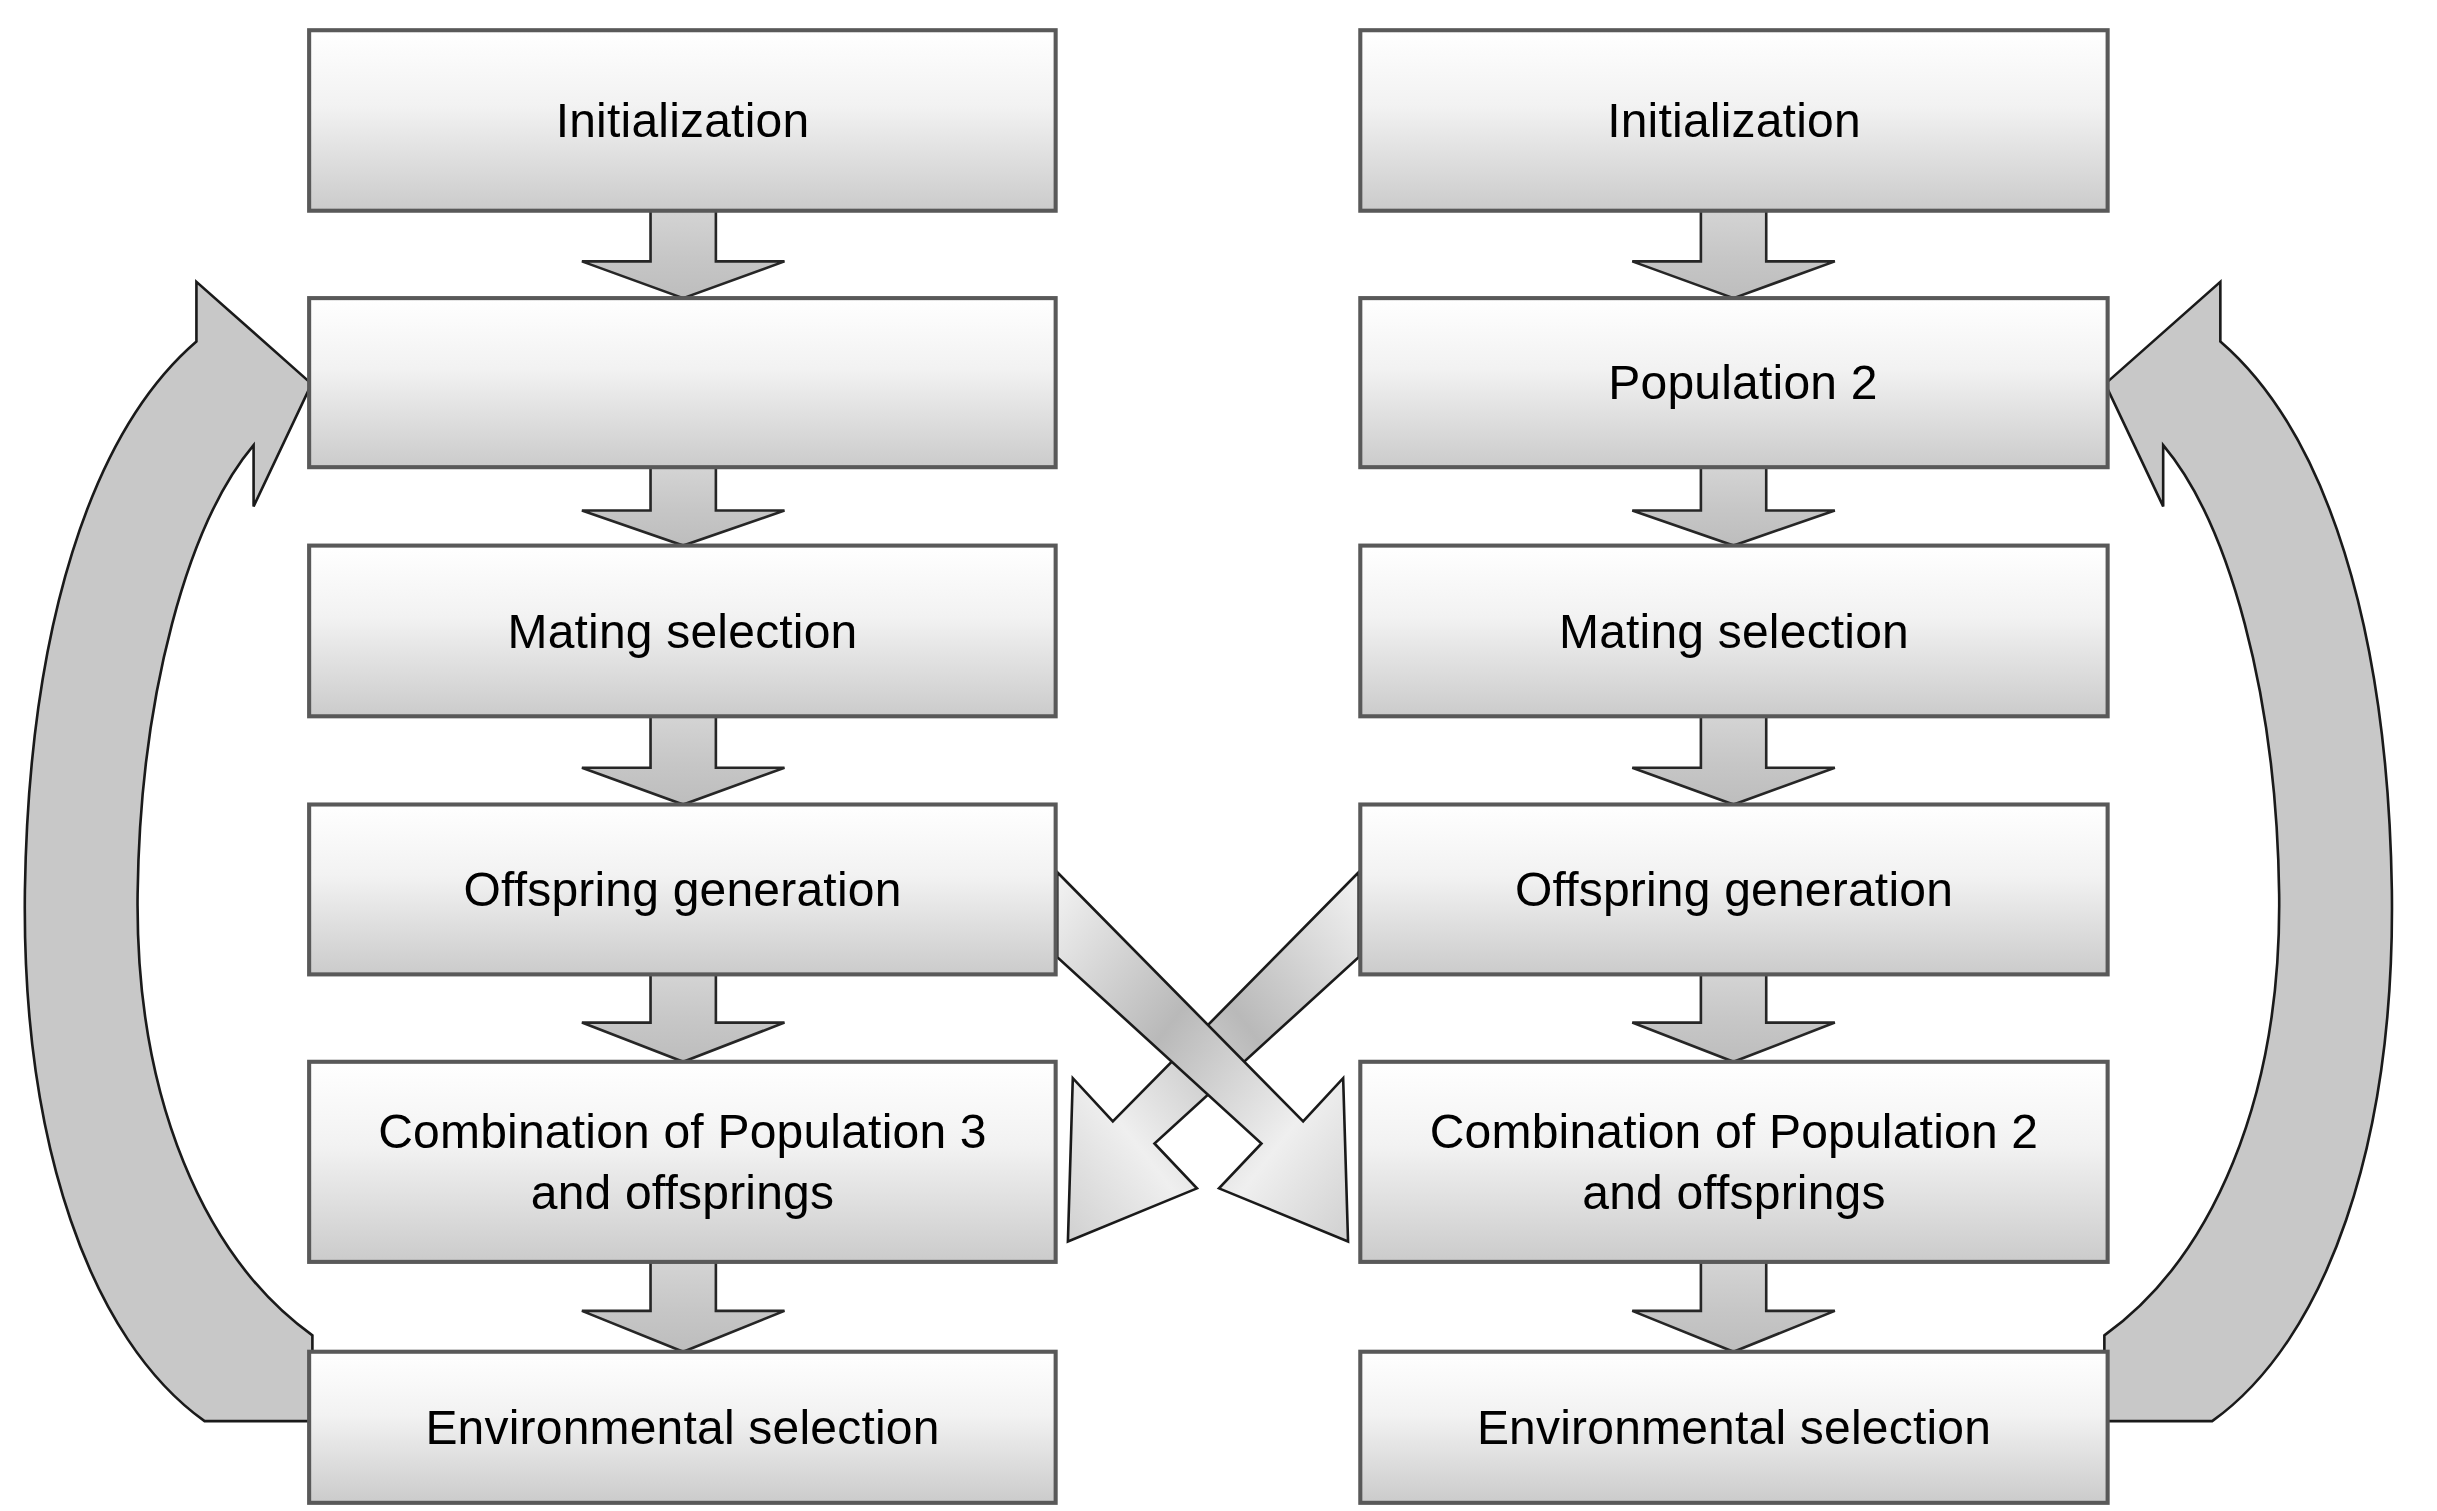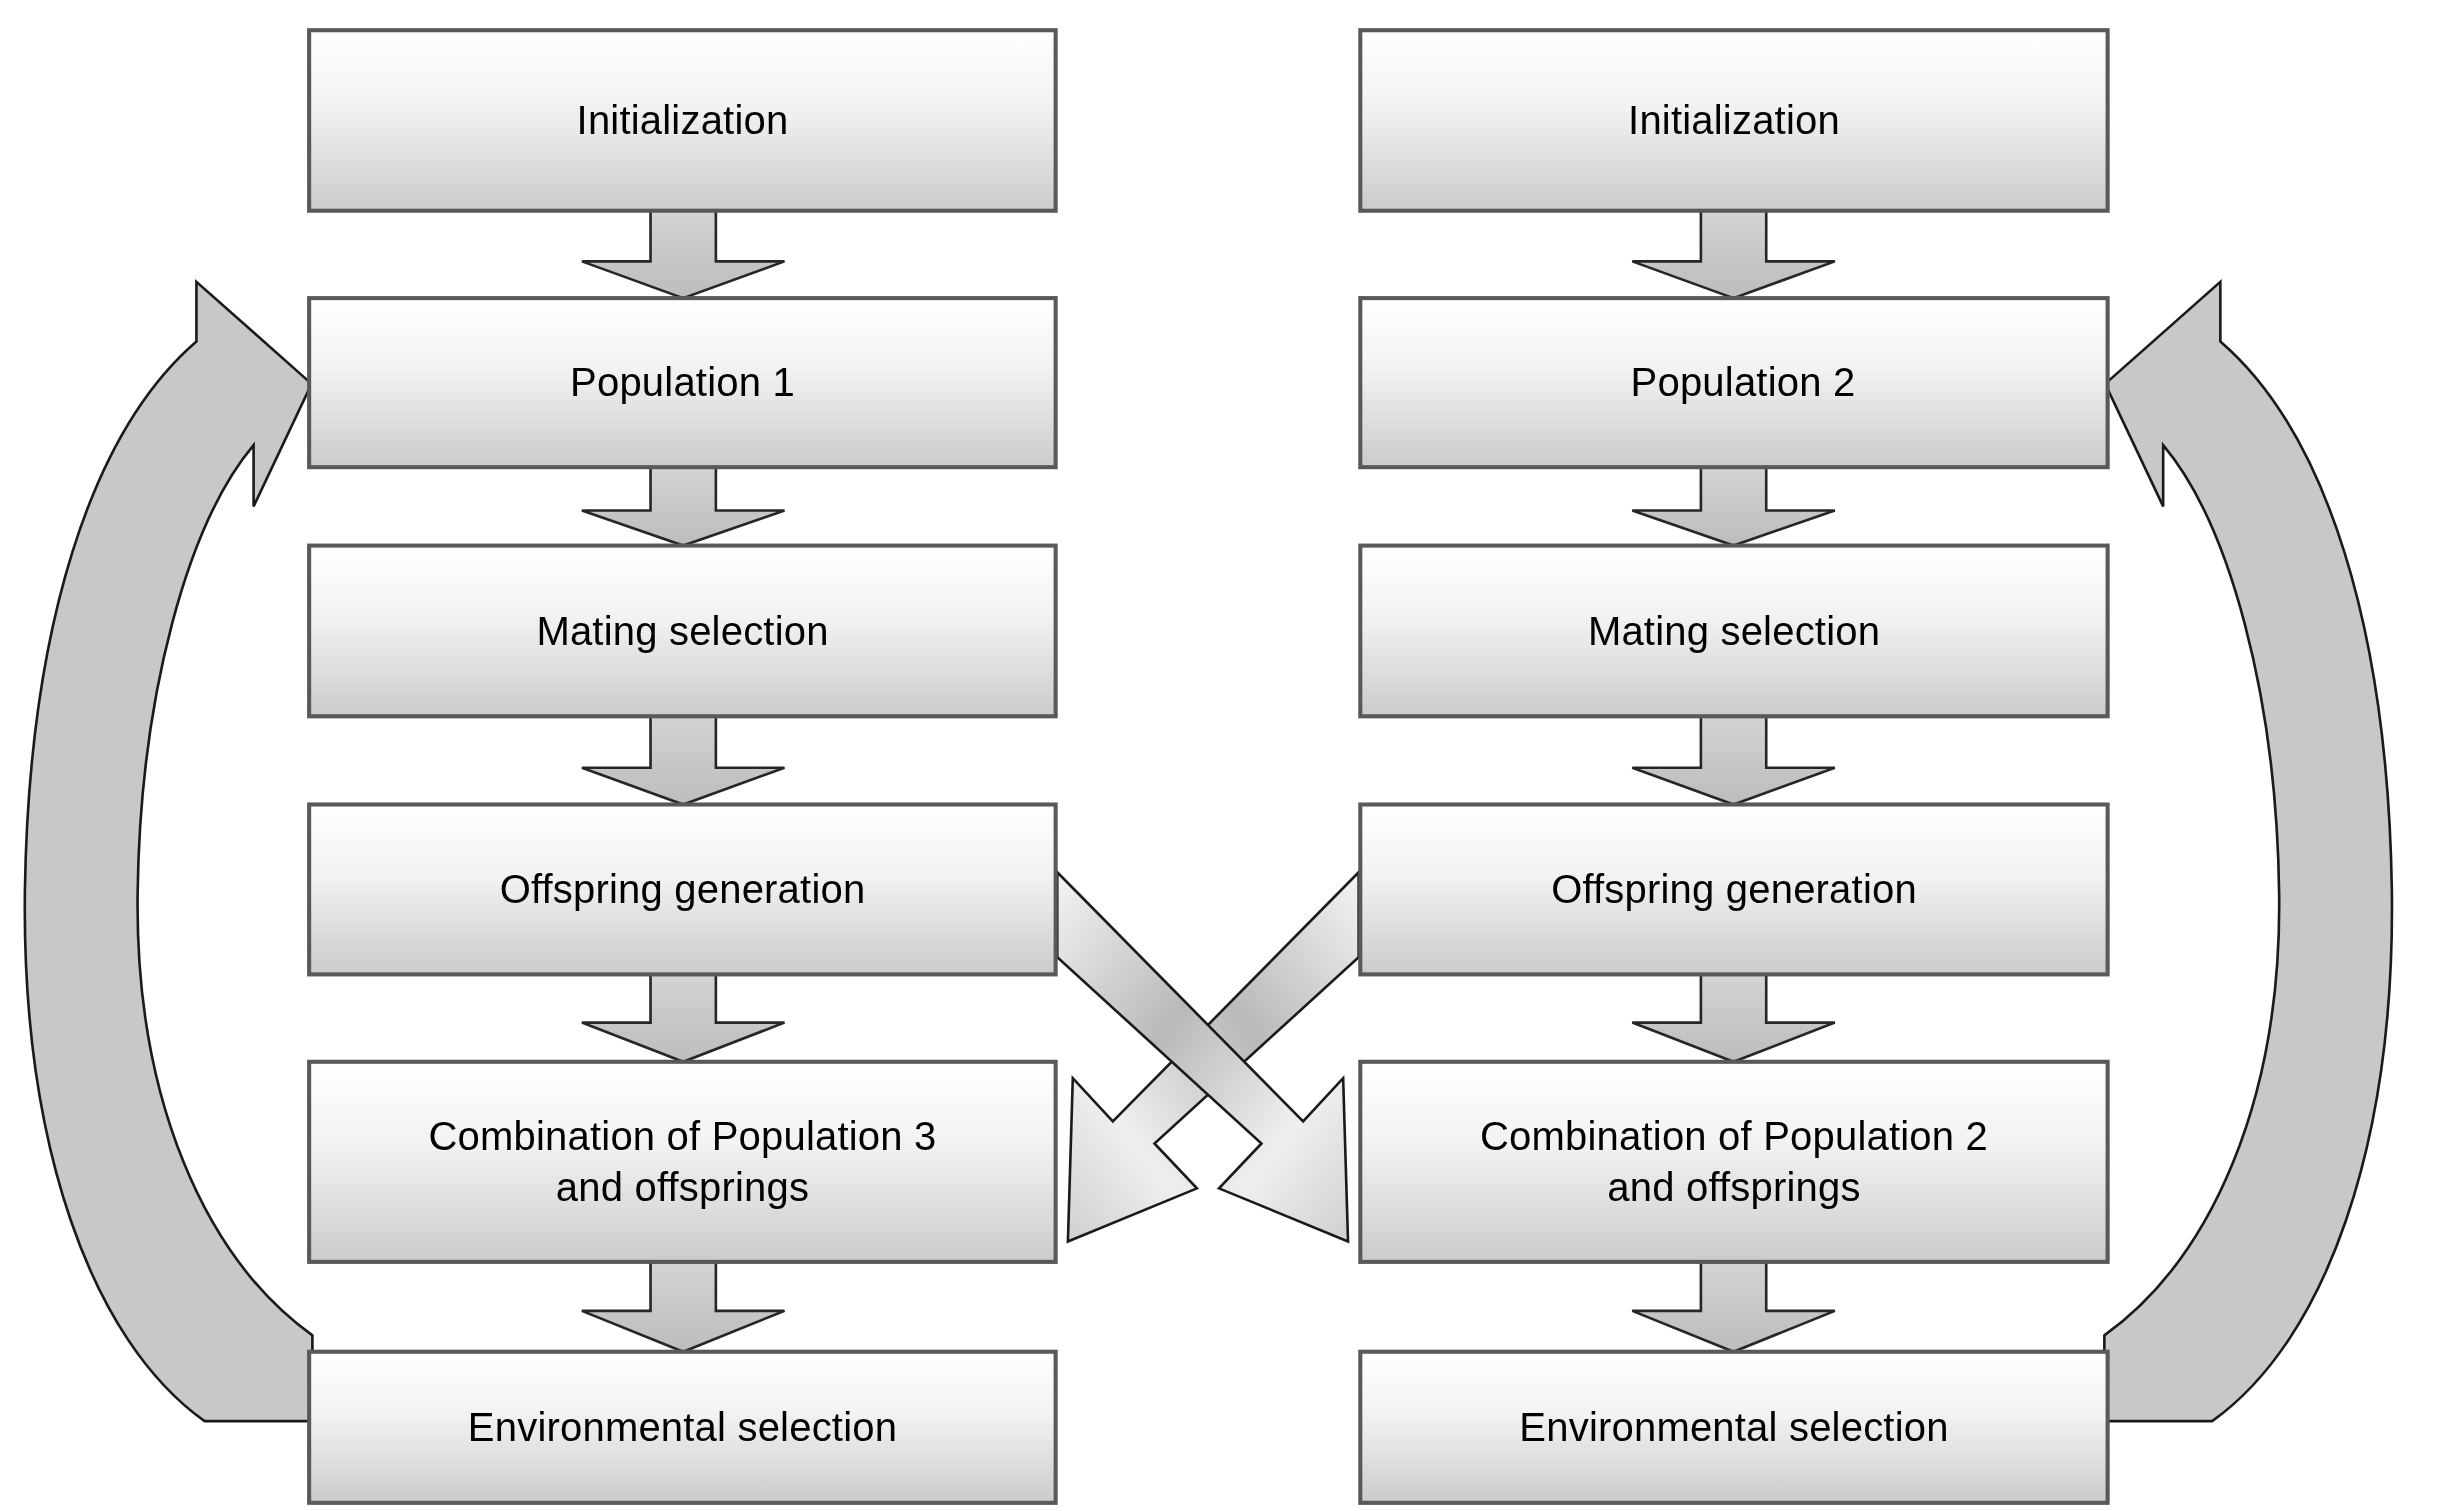--- a/index.html
+++ b/index.html
@@ -23,21 +23,21 @@
     height: 1511px;
   }
   .box-label {
     position: absolute;
     display: flex;
     align-items: center;
     justify-content: center;
     text-align: center;
     color: #000000;
     font-family: "Liberation Sans", sans-serif;
-    font-size: 40px;
+    font-size: 48px;
     line-height: 1.28;
     letter-spacing: 0.2px;
     pointer-events: none;
     white-space: pre-line;
   }
 </style>
 </head>
 <body>
 
 <div id="canvas">
@@ -183,21 +183,20 @@
     </g>
     <g>
       <rect x="1665" y="1300" width="915" height="245" fill="url(#boxGrad)" stroke="#595959" stroke-width="5"></rect>
     </g>
     <g>
       <rect x="1665" y="1655" width="915" height="185" fill="url(#boxGrad)" stroke="#595959" stroke-width="5"></rect>
     </g>
   </svg>
 
   <div class="box-label" style="left:309px; top:30px;   width:747px; height:181px;">Initialization</div>
-  <div class="box-label" style="left:309px; top:298px;  width:747px; height:169px;">Population 1</div>
   <div class="box-label" style="left:309px; top:546px;  width:747px; height:171px;">Mating selection</div>
   <div class="box-label" style="left:309px; top:805px;  width:747px; height:170px;">Offspring generation</div>
   <div class="box-label" style="left:309px; top:1062px; width:747px; height:200px;">Combination of Population 3
 and offsprings</div>
   <div class="box-label" style="left:309px; top:1352px; width:747px; height:151px;">Environmental selection</div>
 
   <div class="box-label" style="left:1360px; top:30px;   width:748px; height:181px;">Initialization</div>
   <div class="box-label" style="left:1360px; top:298px;  width:748px; height:169px;padding-left:9px;">Population 2</div>
   <div class="box-label" style="left:1360px; top:546px;  width:748px; height:171px;">Mating selection</div>
   <div class="box-label" style="left:1360px; top:805px;  width:748px; height:170px;">Offspring generation</div>

